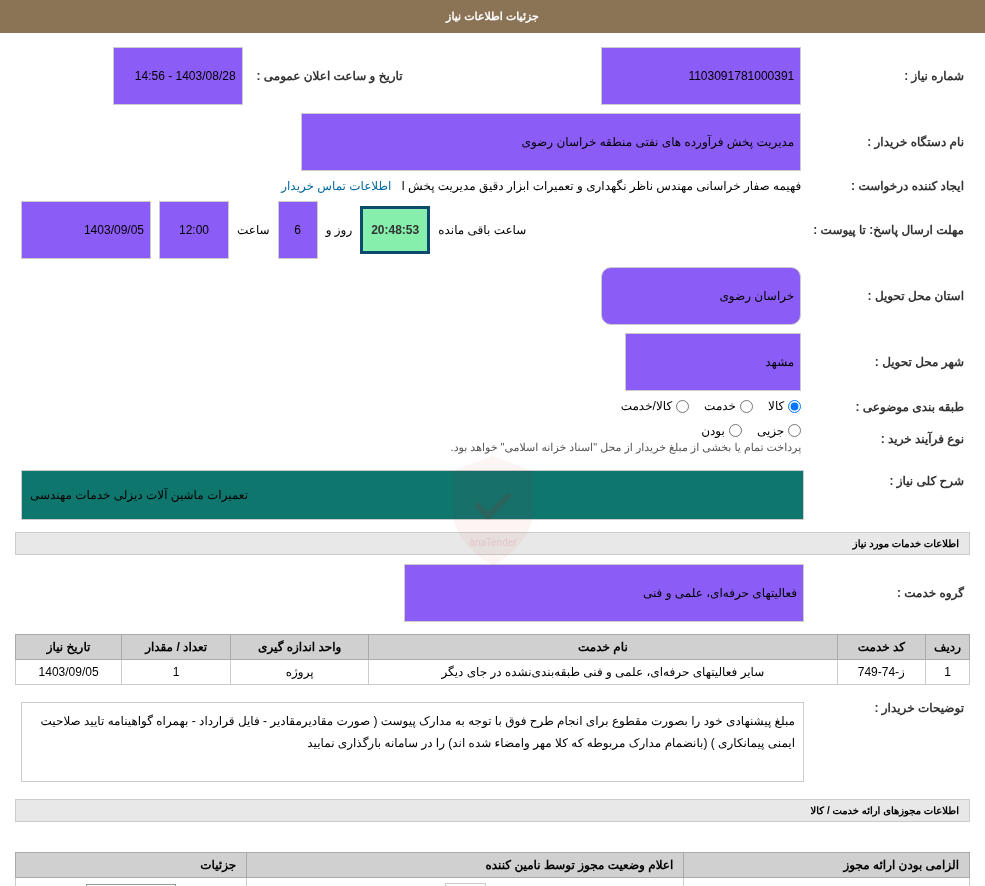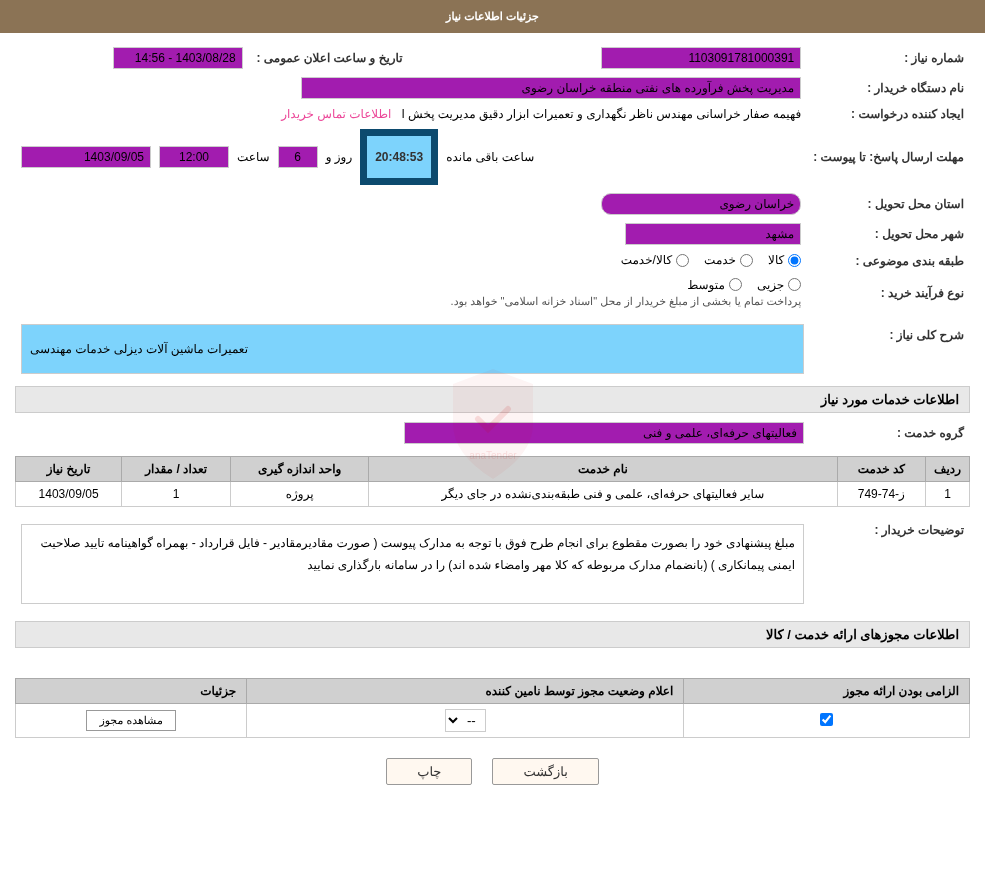--- a/index.html
+++ b/index.html
@@ -40,41 +40,41 @@
       font-weight: bold;
       text-align: right;
       white-space: nowrap;
       width: 160px;
     }
     .value-cell {
       text-align: right;
     }
     .input-box {
       border: 1px solid #ccc;
-      background: #a21caf;
-      padding: 3px 6px;
+      background: #8b5cf6;
+      padding: 21px 6px;
       min-height: 22px;
       display: inline-block;
     }
     .input-medium {
       width: 200px;
     }
     .input-date {
       width: 130px;
     }
     .blue-link {
-      color: #ec4899;
+      color: #0369a1;
       text-decoration: none;
     }
     .section-header {
       background: #e8e8e8;
       border: 1px solid #ccc;
       padding: 5px 10px;
       font-weight: bold;
-      font-size: 13px;
+      font-size: 10px;
       margin: 8px 0 5px 0;
     }
     .data-table {
       width: 100%;
       border-collapse: collapse;
       margin: 5px 0;
     }
     .data-table th {
       background: #d0d0d0;
       border: 1px solid #aaa;
@@ -109,22 +109,22 @@
       align-items: center;
       gap: 4px;
     }
     .time-row {
       display: flex;
       align-items: center;
       gap: 8px;
       justify-content: flex-end;
     }
     .timer-display {
-      background: #7dd3fc;
-      border: 7px solid #0c4a6e;
+      background: #86efac;
+      border: 3px solid #0c4a6e;
       padding: 14px 8px;
       font-weight: bold;
       color: #333;
     }
     .buttons-row {
       display: flex;
       justify-content: center;
       gap: 20px;
       margin: 20px 0;
     }
@@ -180,21 +180,21 @@
       opacity: 0.15;
       width: 120px;
       height: 120px;
       pointer-events: none;
     }
     .content-relative {
       position: relative;
     }
     .shrh-box {
       border: 1px solid #ccc;
-      background: #7dd3fc;
+      background: #0f766e;
       min-height: 50px;
       padding: 6px 8px;
       text-align: right;
       display: flex;
       align-items: center;
       justify-content: flex-end;
     }
   </style>
 </head>
 <body>
@@ -302,21 +302,21 @@
       <tr>
         <td class="label-cell">نوع فرآیند خرید :</td>
         <td class="value-cell" colspan="4">
           <div class="radio-group">
             <div class="radio-item">
               <input type="radio" name="ptype" style="">
               <span>جزیی</span>
             </div>
             <div class="radio-item">
               <input type="radio" name="ptype" style="">
-              <span>متوسط</span>
+              <span>بودن</span>
             </div>
           </div>
           <br>
           <span style="color:#555; font-size:11px;">پرداخت تمام یا بخشی از مبلغ خریدار از محل "اسناد خزانه اسلامی" خواهد بود.</span>
         </td>
       </tr>
     </tbody>
       </table>
 
     <table class="info-table">

